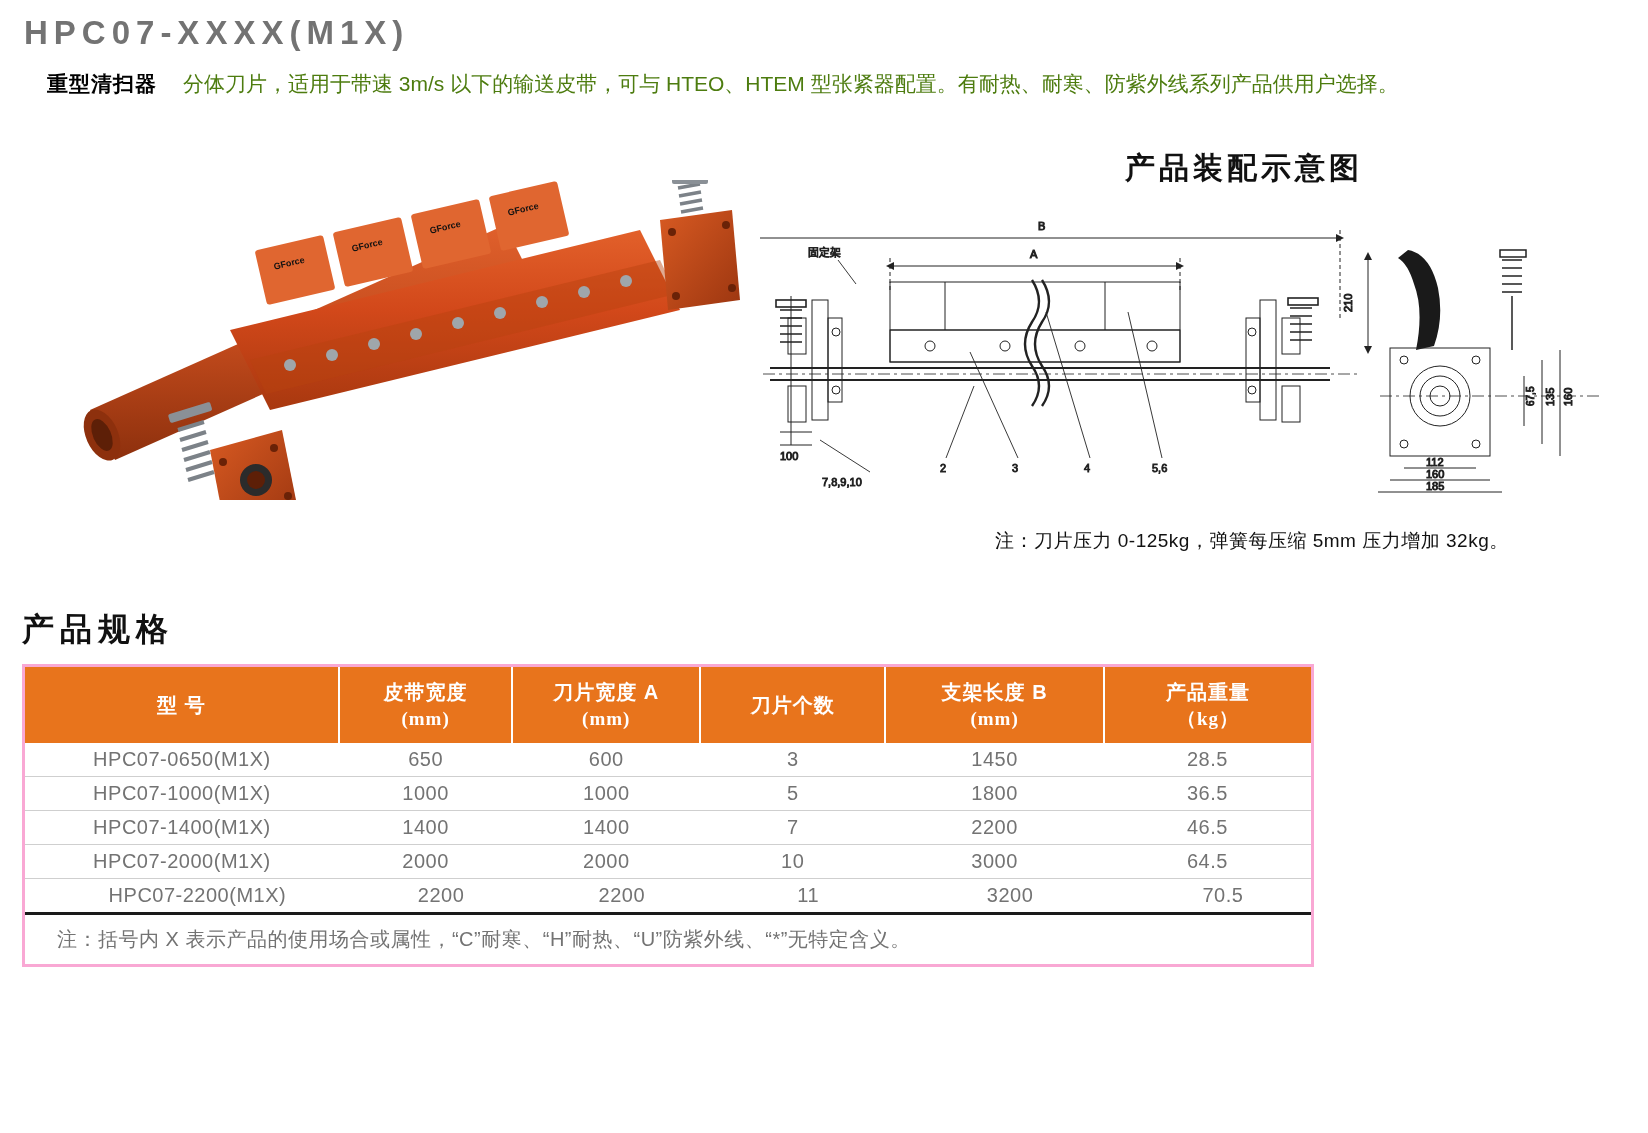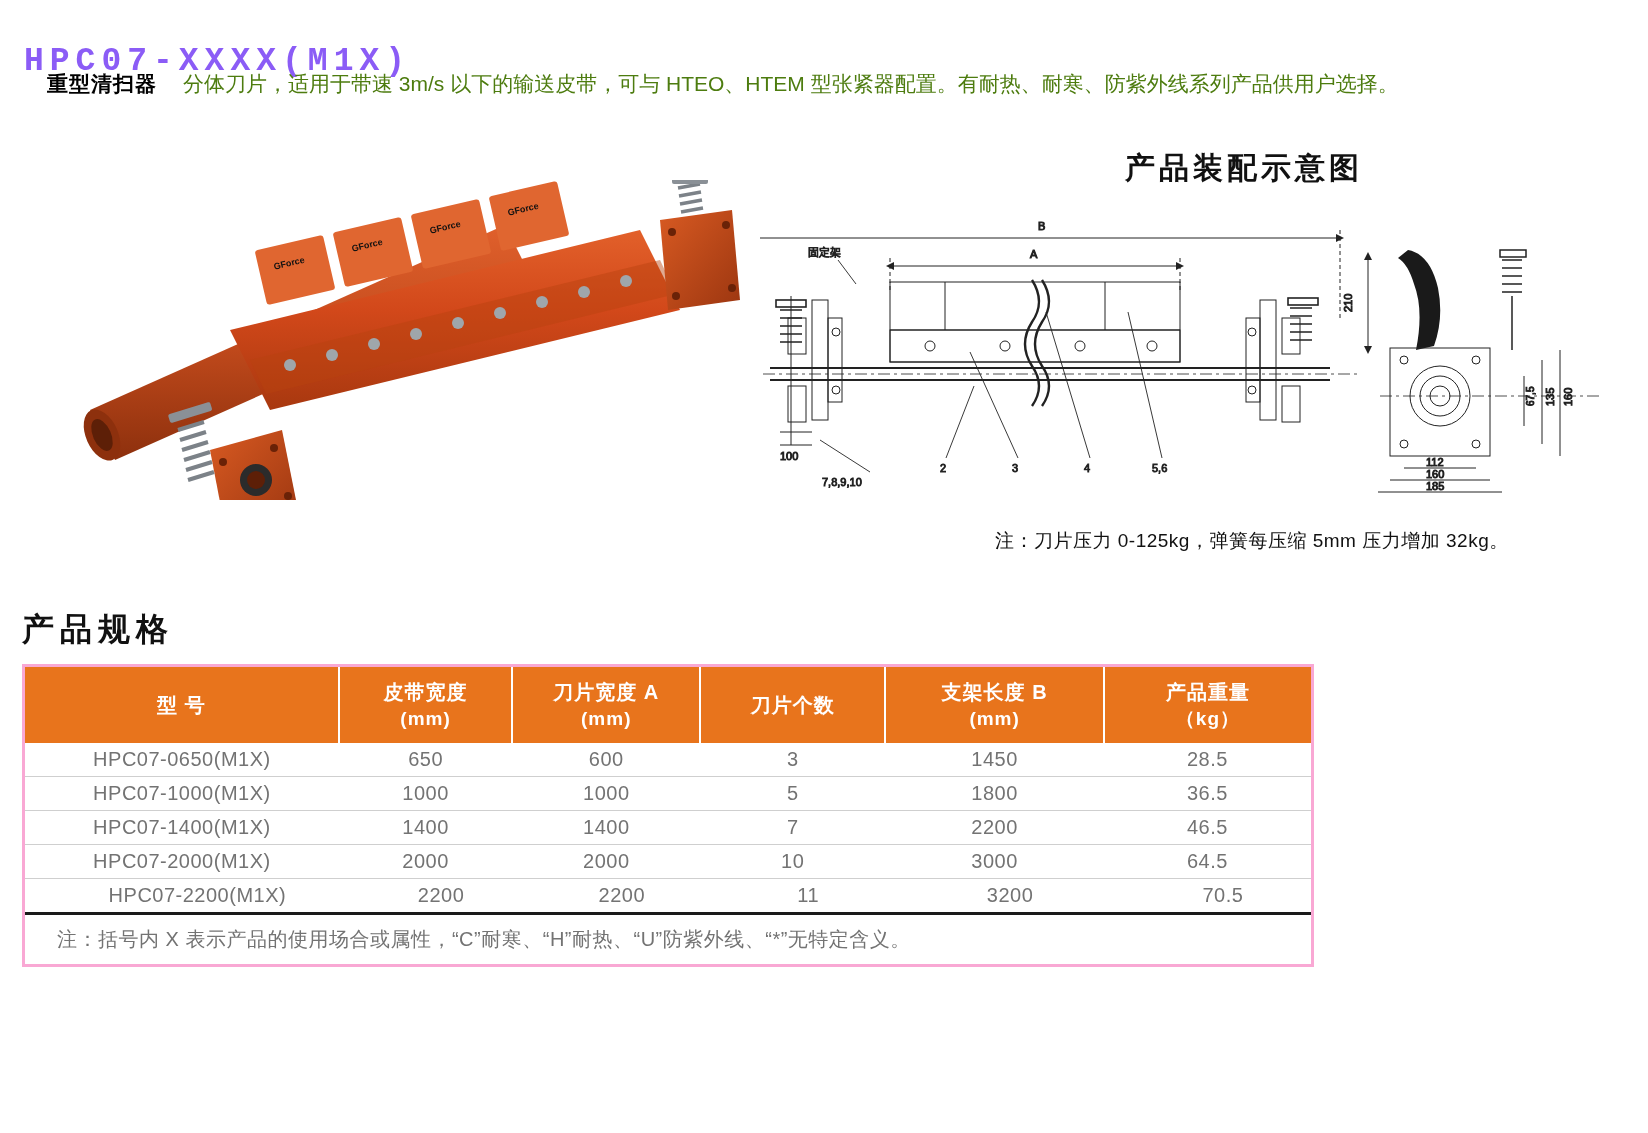--- a/index.html
+++ b/index.html
@@ -16,24 +16,23 @@
     overflow: hidden;
   }
 
   
   .title {
     position: absolute;
     left: 24px;
     top: 14px;
     font-size: 33px;
     font-weight: bold;
-    color: #8b5cf6;
+    color: #737373;
     letter-spacing: 6px;
-    font-family: Liberation Mono, monospace;
-    margin-top: 29px;
+    font-family: Liberation Sans, sans-serif;
   }
   .subtitle-wrap {
     position: absolute;
     left: 26px;
     top: 68px;
     width: 1600px;
     display: flex;
     align-items: flex-start;
   }
   .subtitle-label {
@@ -115,21 +114,21 @@
     background: #E8741C;
     color: #ffffff;
     font-size: 20px;
     font-weight: bold;
     height: 74px;
     border-right: 2px solid #ffffff;
     line-height: 1.35;
     letter-spacing: 1px;
   }
   table.spec th:last-child { border-right: none; }
-  table.spec th .l2 { font-weight: bold; font-size: 19px; display:block; }
+  table.spec th .l2 { font-weight: bold; font-size: 19px; display:block;font-family:Liberation Serif, serif; }
   table.spec td {
     text-align: center;
     font-size: 20px;
     height: 31px;
     border-bottom: 1px solid #cfcfcf;
     color: #737373;
     letter-spacing: 0.5px;
   }
   table.spec tr:last-child td { border-bottom: none; padding-left: 32px; }
   .footnote-row td {

